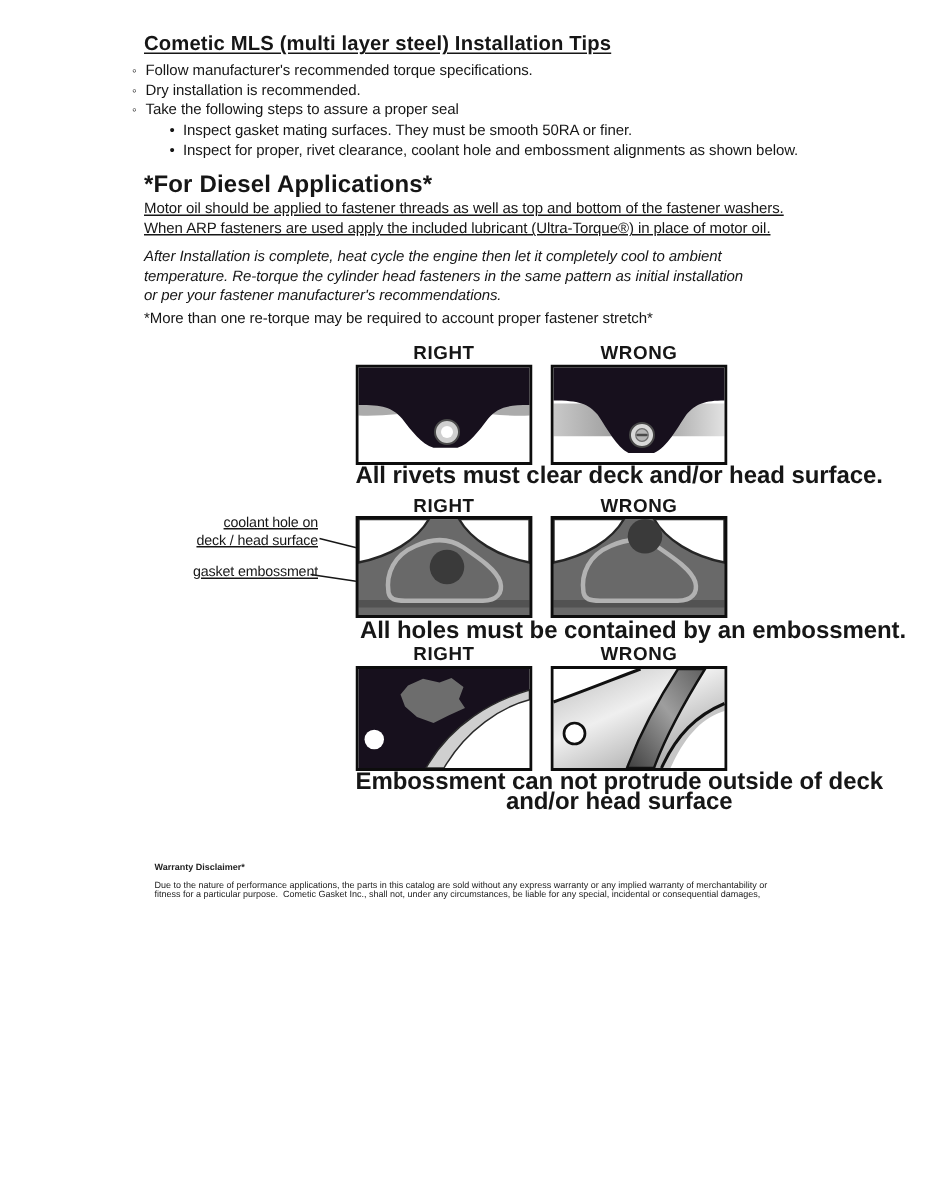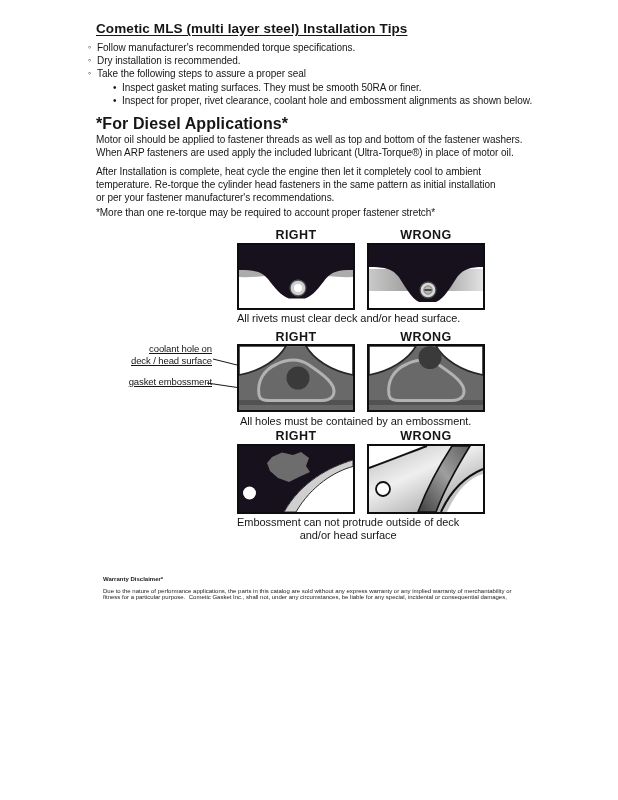--- a/index.html
+++ b/index.html
@@ -14,21 +14,21 @@
   }
   .tips{left:88px;top:41px;font-size:10px;line-height:13.2px;letter-spacing:-0.05px;}
   .tips .row{display:flex;}
   .tips .row.sub{padding-left:25px;}
   .tips .marker{width:9px;flex:none;}
   .tips .row .marker{font-size:9px;line-height:13.2px;}
   .tips .row.sub .marker{font-size:10px;}
   .h2{font-size:16px;font-weight:bold;letter-spacing:0.1px;}
   .body-text{font-size:10px;line-height:13.2px;white-space:pre;letter-spacing:-0.05px;}
   .dlabel{width:118px;text-align:center;font-size:12.5px;font-weight:bold;letter-spacing:0.4px;}
-  .caption{font-size:11px;font-weight:normal;white-space:pre;line-height:12.5px;letter-spacing:-0.05px;}
+  .caption{font-size:16px;font-weight:bold;white-space:pre;line-height:12.5px;letter-spacing:-0.05px;}
   .ann{width:112px;text-align:right;font-size:9.5px;line-height:11.5px;white-space:pre;letter-spacing:-0.1px;text-decoration:underline;}
   .disclaimer{left:103px;top:576px;width:500px;font-size:6px;line-height:6.4px;color:#222222;}
   .disclaimer h3{margin:0 0 5.5px 0;font-size:6px;font-weight:bold;}
   .disclaimer p{margin:0 0 5.5px 0;white-space:pre;}
   .page-code{left:391px;top:755px;font-size:13px;color:#be185d;letter-spacing:0.2px;}
   svg{display:block;}
 </style>
 </head>
 <body>
 
@@ -53,23 +53,23 @@
         <span class="marker">•</span>
         <span>Inspect gasket mating surfaces.  They must be smooth 50RA or finer.</span>
       </div>
     <div class="row sub">
         <span class="marker">•</span>
         <span>Inspect for proper, rivet clearance, coolant hole and embossment alignments as shown below.</span>
       </div>
   </div>
 
   <div class="abs h2" style="left:96px;top:115px;">*For Diesel Applications*</div>
-  <div class="abs body-text" style="left:96px;top:133px;">Motor oil should be applied to fastener threads as well as top and bottom of the fastener washers.
+  <div class="abs body-text" style="left:96px;top:133px;text-decoration:underline;">Motor oil should be applied to fastener threads as well as top and bottom of the fastener washers.
 When ARP fasteners are used apply the included lubricant (Ultra-Torque®) in place of motor oil.</div>
-  <div class="abs body-text" style="left:96px;top:165px;">After Installation is complete, heat cycle the engine then let it completely cool to ambient
+  <div class="abs body-text" style="left:96px;top:165px;font-style:italic;">After Installation is complete, heat cycle the engine then let it completely cool to ambient
 temperature. Re-torque the cylinder head fasteners in the same pattern as initial installation
 or per your fastener manufacturer's recommendations.</div>
   <div class="abs body-text" style="left:96px;top:206px;">*More than one re-torque may be required to account proper fastener stretch*</div>
 
   <div class="abs dlabel" style="left:237px;top:228px;">RIGHT</div>
   <div class="abs dlabel" style="left:367px;top:228px;">WRONG</div>
 
   <div class="abs" style="left:237px;top:243px;">
     <svg width="118" height="67" viewBox="0 0 118 67" aria-hidden="true">
       <rect x="0" y="0" width="118" height="67" fill="#ffffff"></rect>

